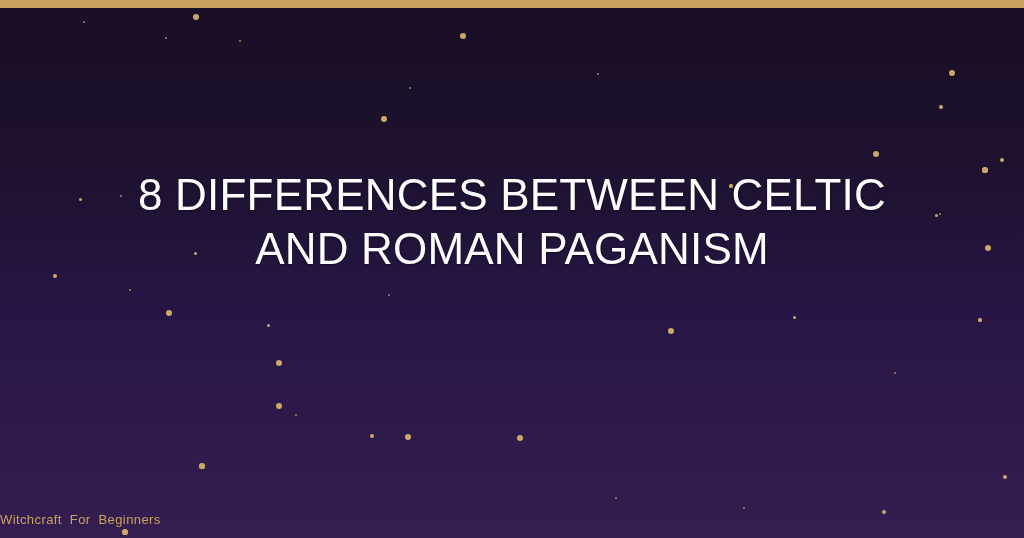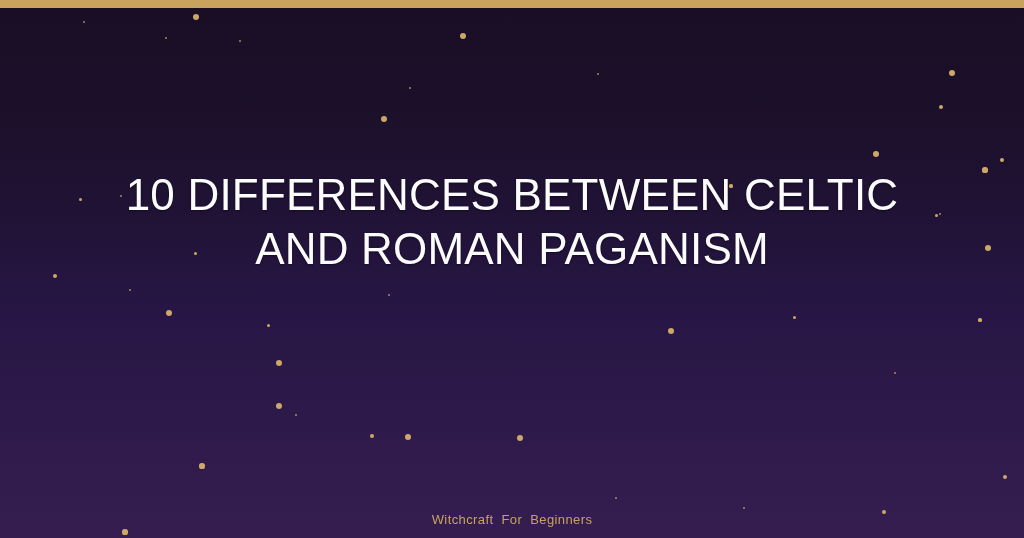--- a/index.html
+++ b/index.html
@@ -60,21 +60,21 @@
     text-shadow: 0 1px 2px rgba(10,4,20,0.55);
     white-space: pre-line;
   }
 
   
   #footer {
     position: absolute;
     left: 0;
     top: 512px;
     width: 1024px;
-    text-align: center;
+    text-align: left;
     color: #c9a35e;
     font-family: "Liberation Sans", sans-serif;
     font-size: 13px;
     font-weight: 400;
     letter-spacing: 0.4px;
     word-spacing: 4px;
   }
 </style>
 </head>
 <body>
@@ -120,18 +120,18 @@
       <div class="star" style="width: 6.2px; height: 6.2px; left: 516.9px; top: 434.9px; background: rgb(214, 176, 105); opacity: 0.95;"></div>
       <div class="star" style="width: 6px; height: 6px; left: 276px; top: 403px; background: rgb(214, 176, 105); opacity: 0.95;"></div>
       <div class="star" style="width: 4.4px; height: 4.4px; left: 1002.8px; top: 474.8px; background: rgb(214, 176, 105); opacity: 0.95;"></div>
       <div class="star" style="width: 2.6px; height: 2.6px; left: 742.7px; top: 506.7px; background: rgb(214, 176, 105); opacity: 0.75;"></div>
       <div class="star" style="width: 5.2px; height: 5.2px; left: 122.4px; top: 529.4px; background: rgb(214, 176, 105); opacity: 0.95;"></div>
       <div class="star" style="width: 4px; height: 4px; left: 882px; top: 510px; background: rgb(214, 176, 105); opacity: 0.95;"></div>
       <div class="star" style="width: 2.4px; height: 2.4px; left: 294.8px; top: 413.8px; background: rgb(214, 176, 105); opacity: 0.75;"></div>
       <div class="star" style="width: 2.2px; height: 2.2px; left: 614.9px; top: 496.9px; background: rgb(214, 176, 105); opacity: 0.75;"></div>
     </div>
 
-  <div id="title" style="color: rgb(253, 252, 253);">10 DIFFERENCES BETWEEN CELTIC
+  <div id="title" style="color: rgb(253, 252, 253);">8 DIFFERENCES BETWEEN CELTIC
 AND ROMAN PAGANISM</div>
 
   <div id="footer" style="color: rgb(201, 163, 94);">Witchcraft  For  Beginners</div>
 
 </div>
 
 </body></html>

